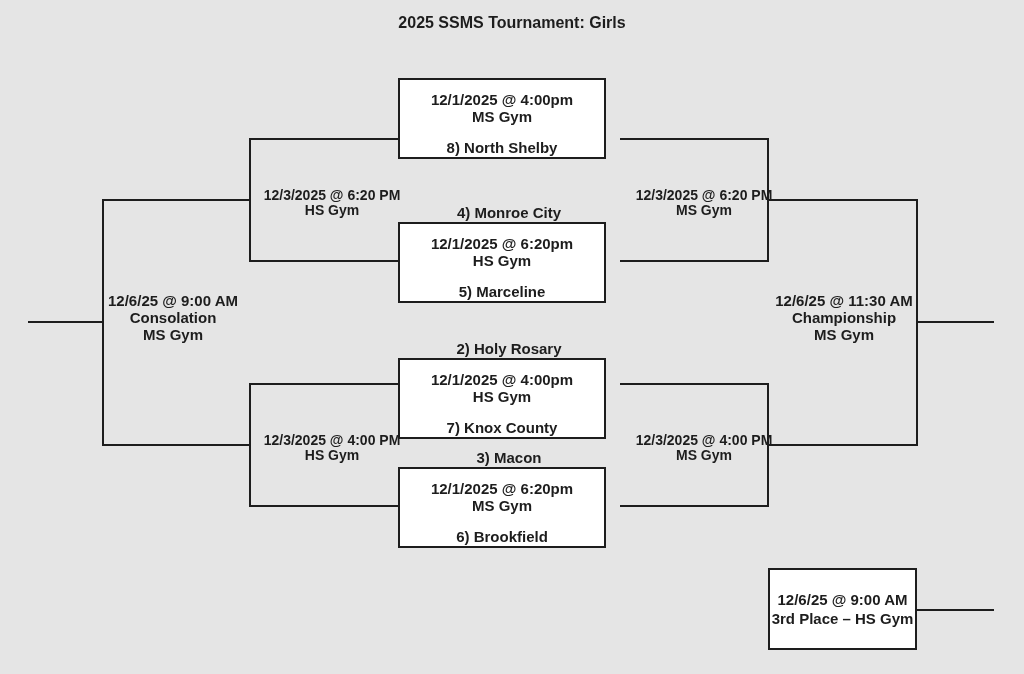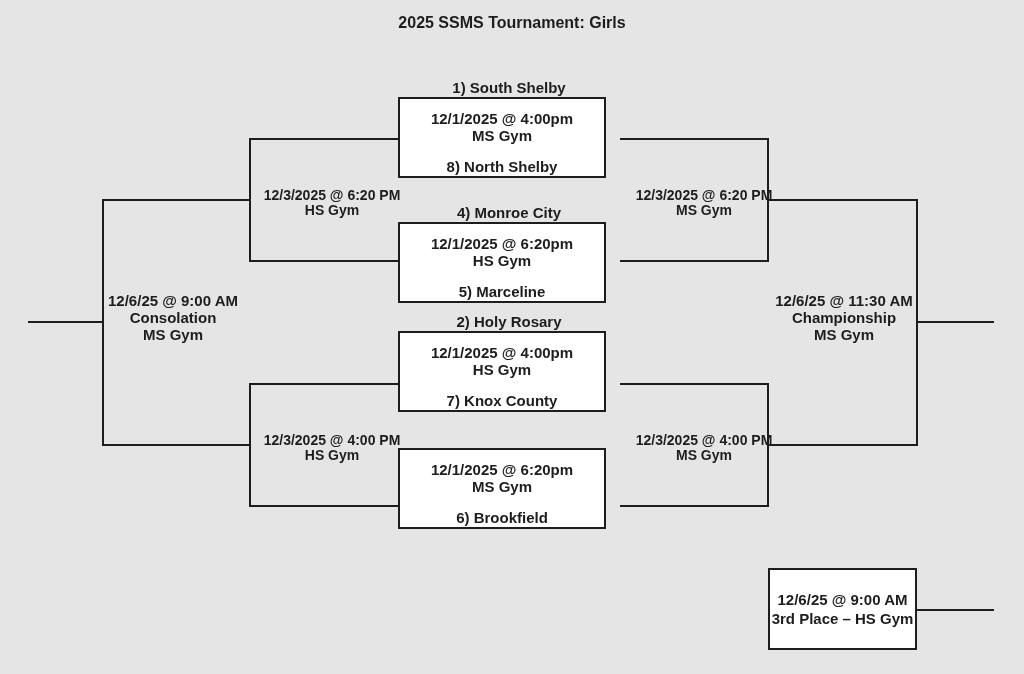--- a/index.html
+++ b/index.html
@@ -37,47 +37,47 @@
   .third-box div{white-space:nowrap;}
 </style>
 </head>
 <body>
 
 <div id="page">
 
   <div class="title">2025 SSMS Tournament: Girls</div>
 
   <div class="game" style="top:78px;">
-    <div class="seed-top">1) South Shelby</div>
     <div class="gbox">
       <div class="gdate">12/1/2025 @ 4:00pm</div>
       <div class="gvenue">MS Gym</div>
       <div class="seed-bottom">8) North Shelby</div>
     </div>
   </div>
 
   <div class="game" style="top:203px;">
     <div class="seed-top">4) Monroe City</div>
     <div class="gbox">
       <div class="gdate">12/1/2025 @ 6:20pm</div>
       <div class="gvenue">HS Gym</div>
       <div class="seed-bottom">5) Marceline</div>
     </div>
   </div>
 
-  <div class="game" style="top:312px;">
+  <div class="game" style="top:339px;">
     <div class="seed-top">2) Holy Rosary</div>
     <div class="gbox">
       <div class="gdate">12/1/2025 @ 4:00pm</div>
       <div class="gvenue">HS Gym</div>
       <div class="seed-bottom">7) Knox County</div>
     </div>
   </div>
 
   <div class="game" style="top:448px;">
+    <div class="seed-top">3) Macon</div>
     <div class="gbox">
       <div class="gdate">12/1/2025 @ 6:20pm</div>
       <div class="gvenue">MS Gym</div>
       <div class="seed-bottom">6) Brookfield</div>
     </div>
   </div>
 
   <div class="hline" style="left:250px;top:138px;width:148px;"></div>
   <div class="hline" style="left:250px;top:260px;width:148px;"></div>
   <div class="vline" style="left:249px;top:138px;height:124px;"></div>

